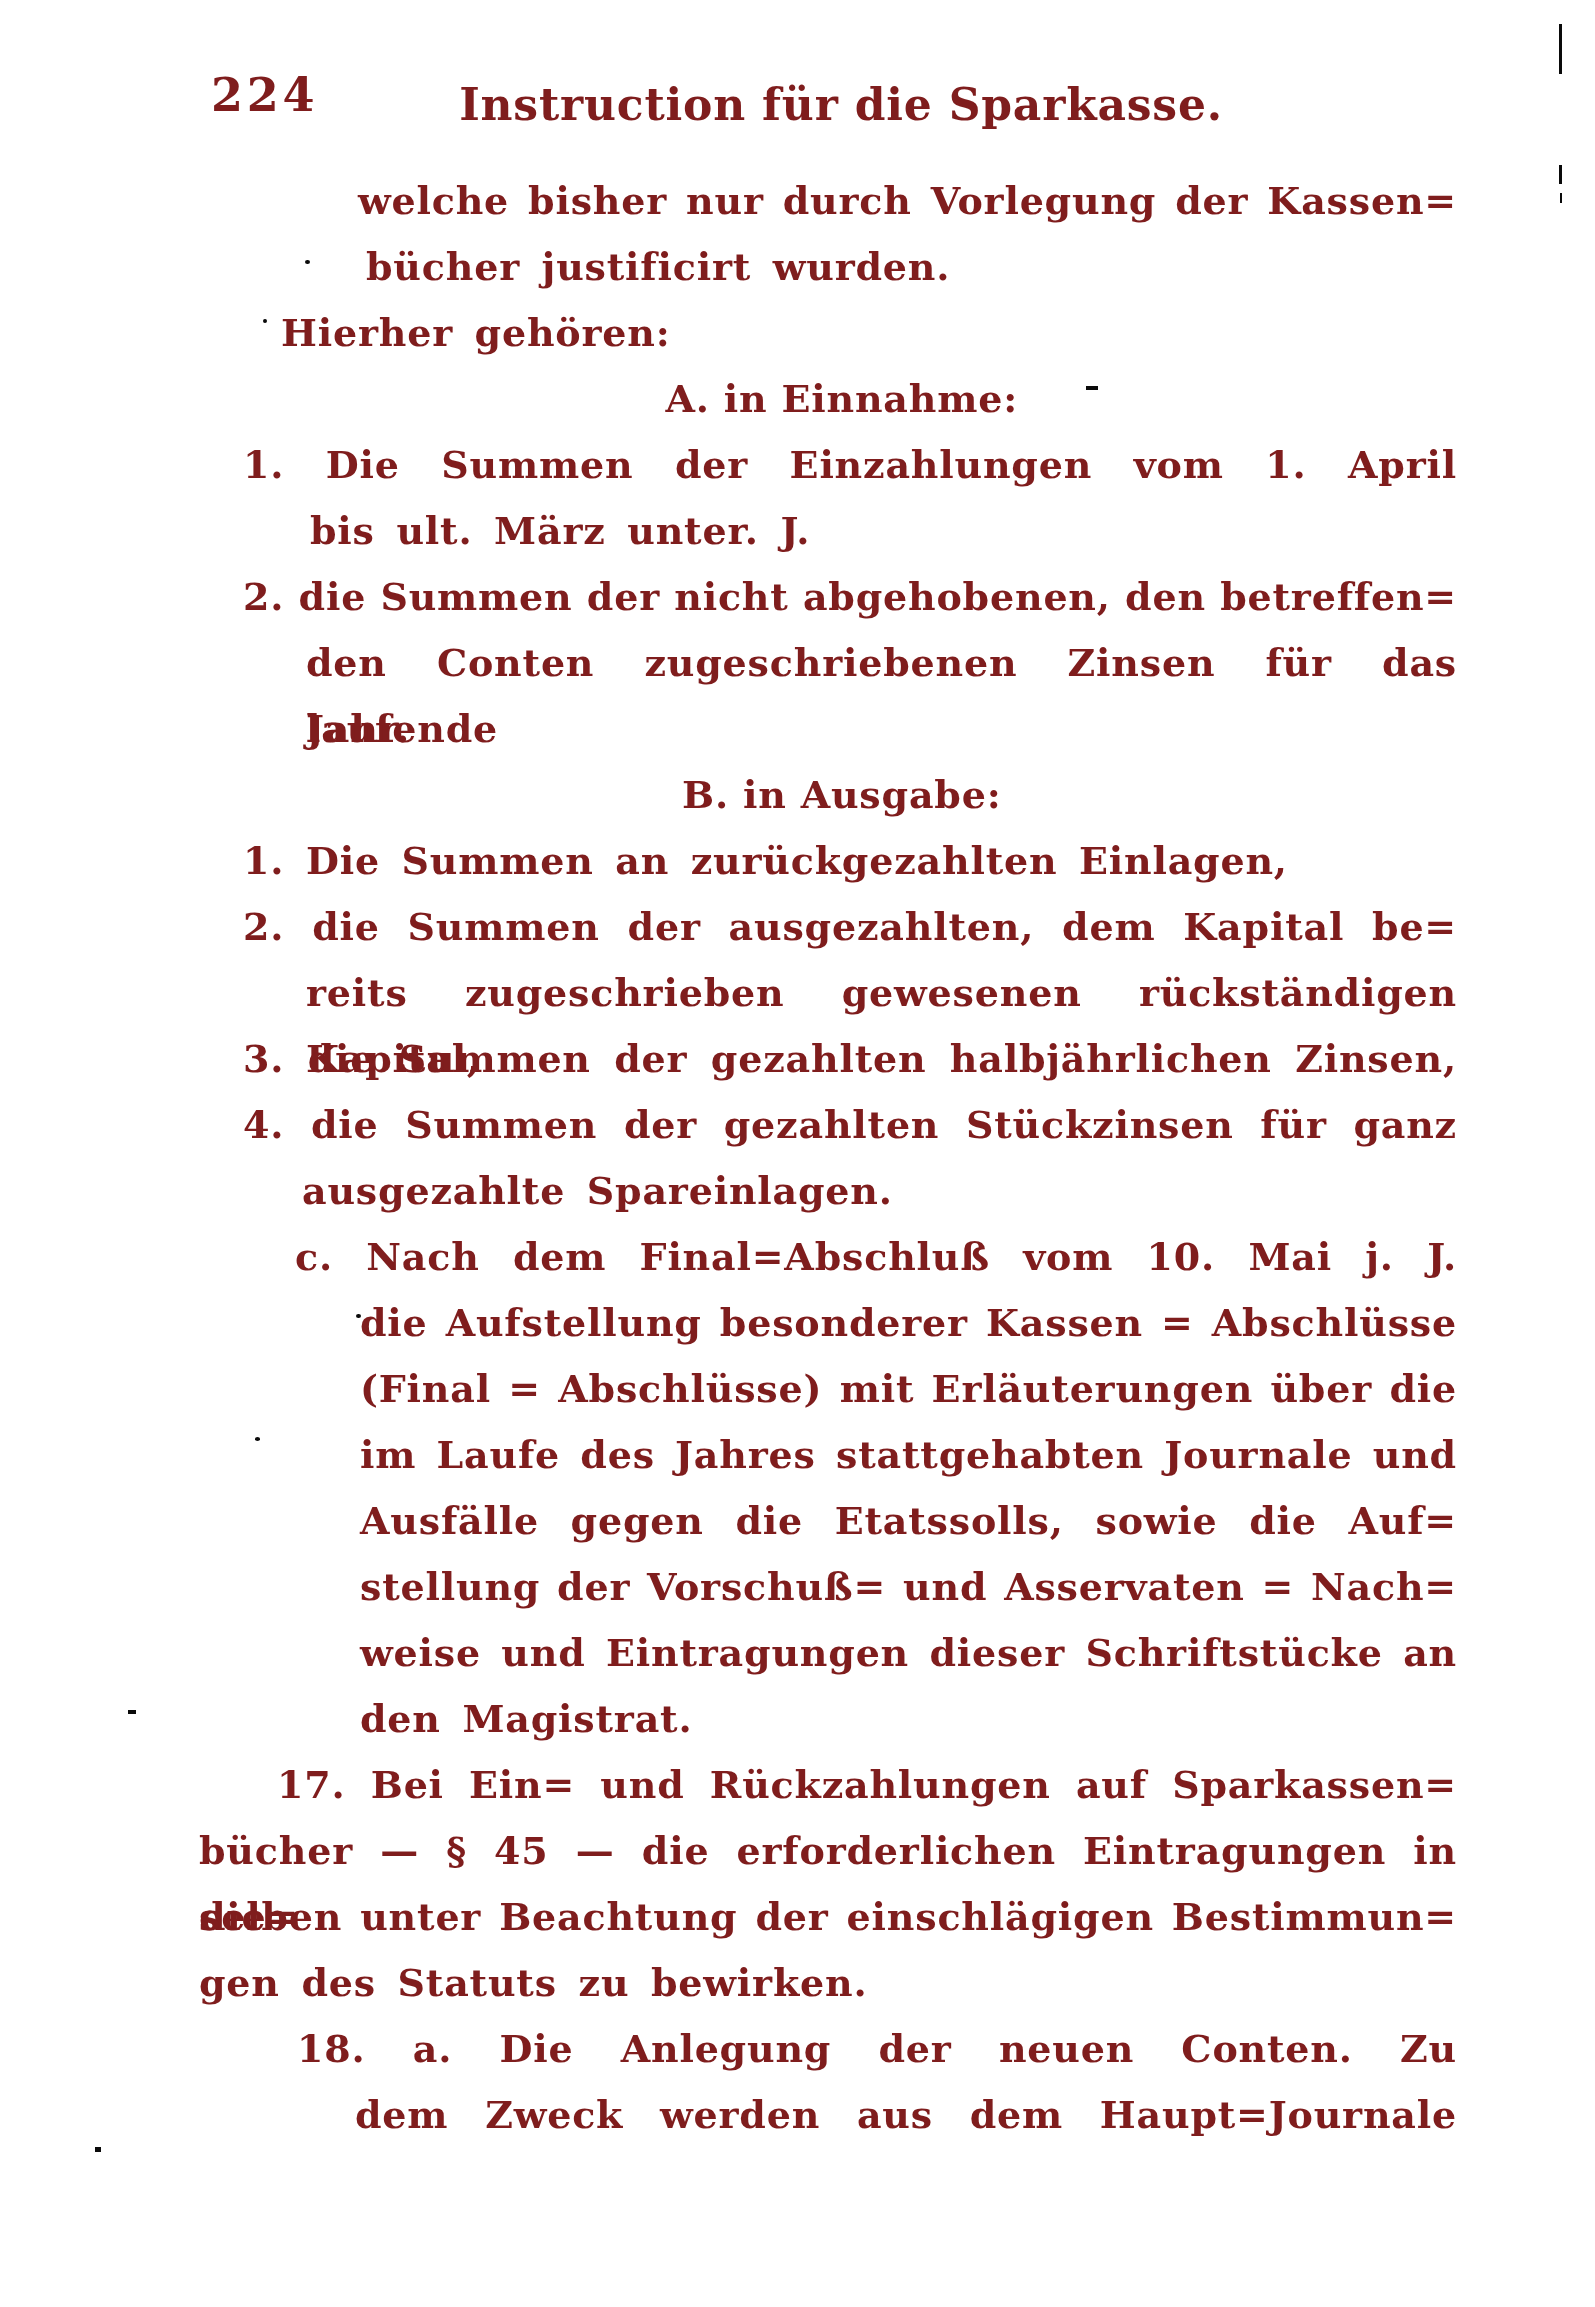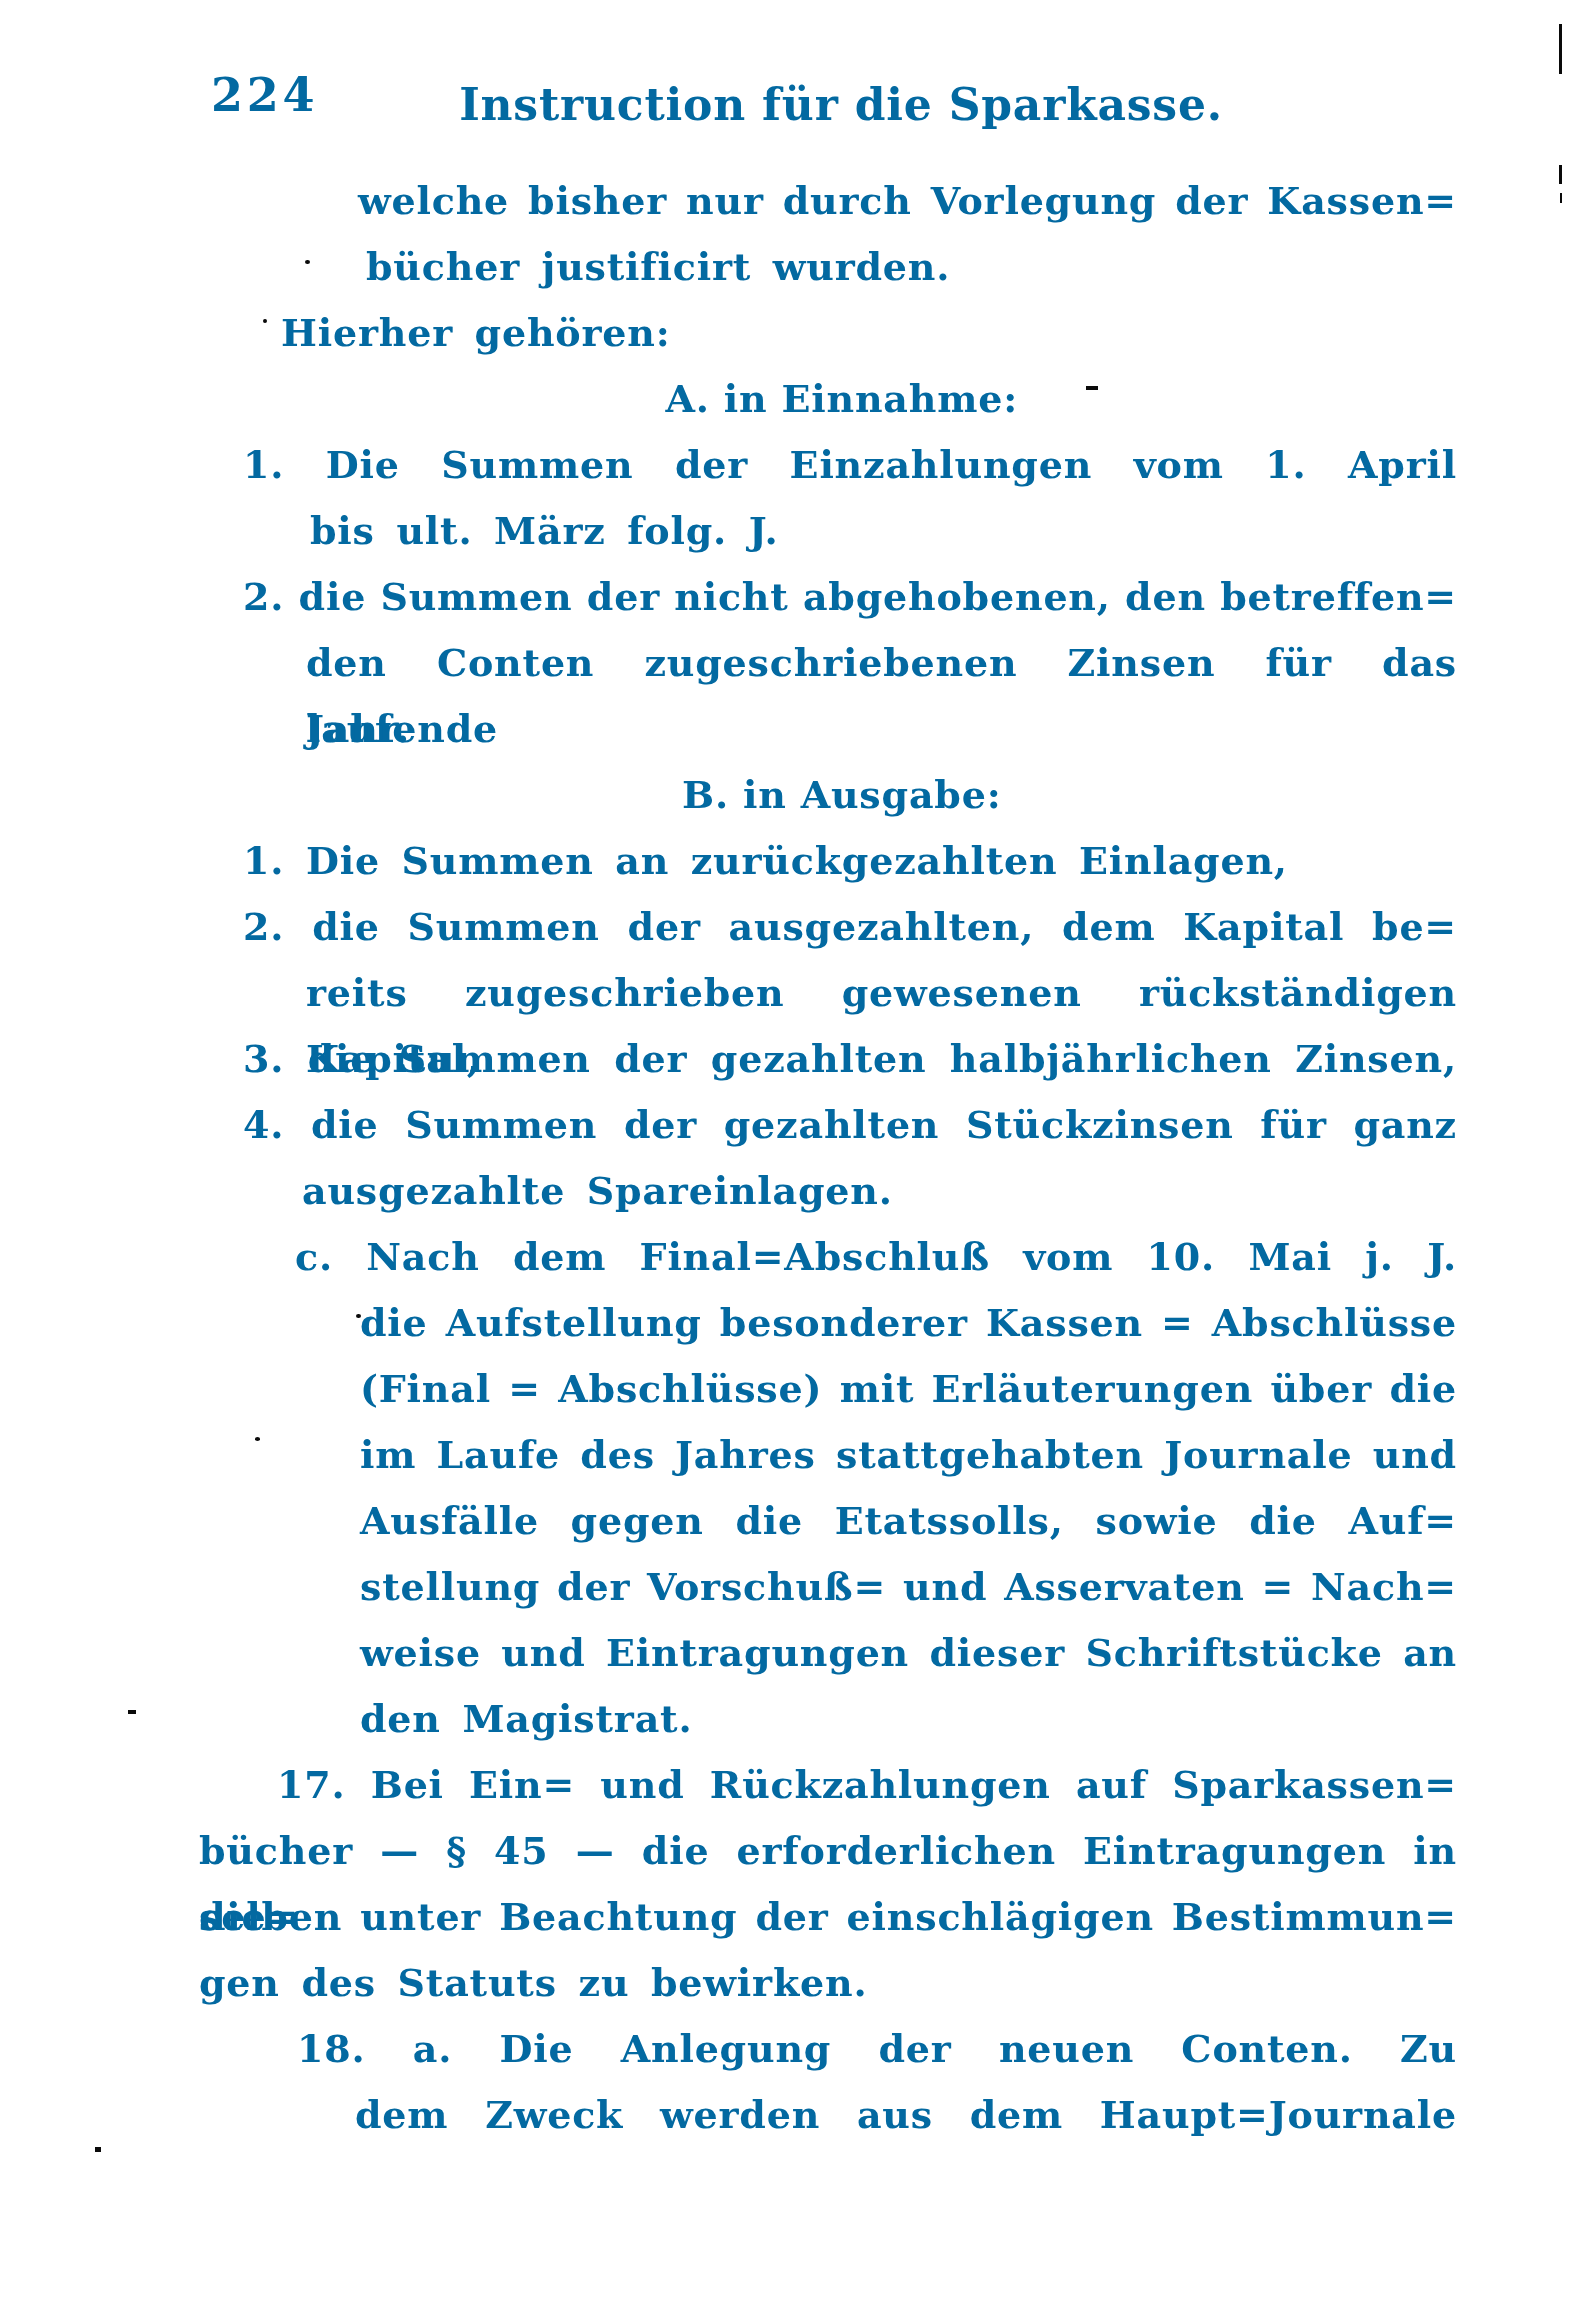--- a/index.html
+++ b/index.html
@@ -1,19 +1,19 @@
 <!DOCTYPE html>
 <html style="font-size:12.2px"><head>
 <meta charset="utf-8">
 <style>
   html,body{margin:0;padding:0;background:#e8e8e8;}
   .sheet{
     position:relative;width:1596px;height:2307px;background:#ffffff;
     font-family:"DejaVu Serif","Liberation Serif",serif;
-    color:#0369a1;font-weight:700;overflow:hidden;
+    color:#7f1d1d;font-weight:700;overflow:hidden;
   }
   
   .hdr-num{position:absolute;left:211px;top:72px;font-size:46px;letter-spacing:3.8px;line-height:1;}
   .hdr-title{
     position:absolute;left:199px;top:83px;width:1258px;box-sizing:border-box;
     padding-left:26px;text-align:center;font-size:44px;letter-spacing:0.8px;line-height:1;
   }
   
   .textblock{position:absolute;left:199px;top:168px;width:1258px;}
   .ln{
@@ -38,21 +38,21 @@
 
   <div class="hdr-num">224</div>
   <div class="hdr-title">Instruction für die Sparkasse.</div>
 
   <div class="textblock">
     <div class="ln j pl208">welche bisher nur durch Vorlegung der Kassen=</div>
     <div class="ln l pl218">bücher justificirt wurden.</div>
     <div class="ln l pl107">Hierher gehören:</div>
     <div class="ln c">A. in Einnahme:</div>
     <div class="ln j pl58">1. Die Summen der Einzahlungen vom 1. April</div>
-    <div class="ln l pl145">bis ult. März folg. J.</div>
+    <div class="ln l pl145">bis ult. März unter. J.</div>
     <div class="ln j pl58">2. die Summen der nicht abgehobenen, den betreffen=</div>
     <div class="ln j pl140">den Conten zugeschriebenen Zinsen für das laufende</div>
     <div class="ln l pl140">Jahr.</div>
     <div class="ln c">B. in Ausgabe:</div>
     <div class="ln l pl58">1. Die Summen an zurückgezahlten Einlagen,</div>
     <div class="ln j pl58">2. die Summen der ausgezahlten, dem Kapital be=</div>
     <div class="ln j pl140">reits zugeschrieben gewesenen rückständigen Kapital,</div>
     <div class="ln j pl58">3. die Summen der gezahlten halbjährlichen Zinsen,</div>
     <div class="ln j pl58">4. die Summen der gezahlten Stückzinsen für ganz</div>
     <div class="ln l pl135">ausgezahlte Spareinlagen.</div>

